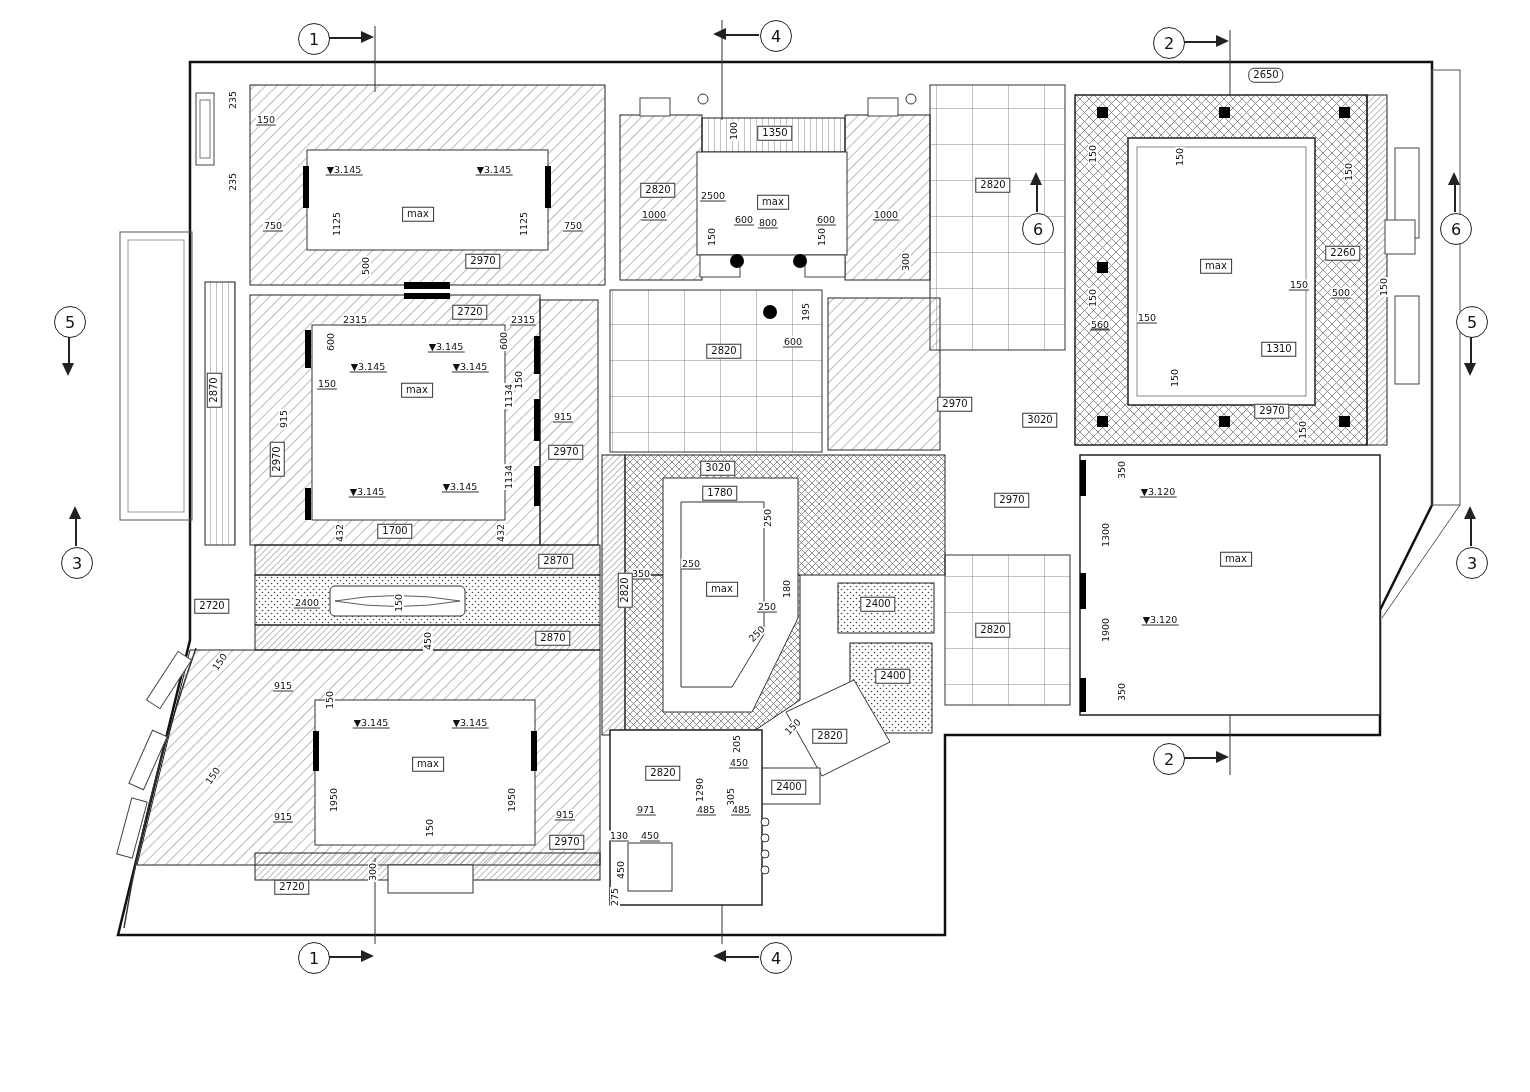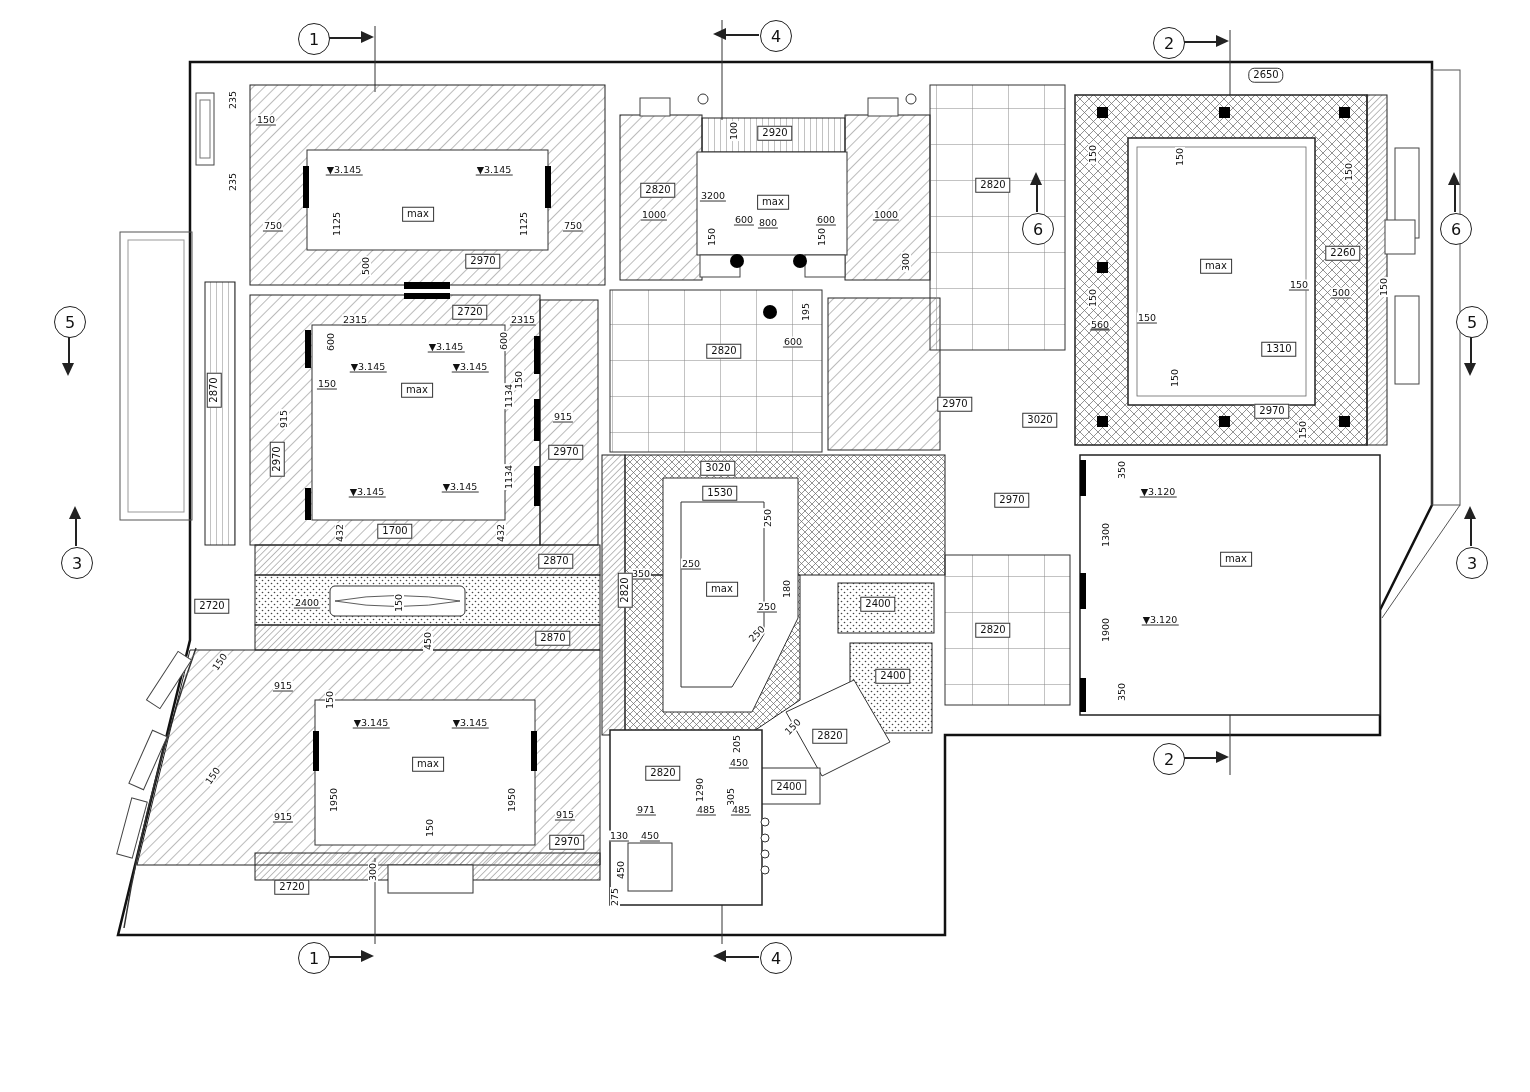--- a/index.html
+++ b/index.html
@@ -257,22 +257,22 @@
     <div class="lbl" style="left: 334px; top: 800px; transform: translate(-50%, -50%) rotate(-90deg);">1950</div>
     <div class="lbl" style="left: 512px; top: 800px; transform: translate(-50%, -50%) rotate(-90deg);">1950</div>
     <div class="lbl ul" style="left: 283px; top: 817px; transform: translate(-50%, -50%);">915</div>
     <div class="lbl ul" style="left: 565px; top: 815px; transform: translate(-50%, -50%);">915</div>
     <div class="lbl" style="left: 430px; top: 828px; transform: translate(-50%, -50%) rotate(-90deg);">150</div>
     <div class="lbl box" style="left: 567px; top: 842px; transform: translate(-50%, -50%);">2970</div>
     <div class="lbl" style="left: 373px; top: 872px; transform: translate(-50%, -50%) rotate(-90deg);">300</div>
     <div class="lbl box" style="left: 292px; top: 887px; transform: translate(-50%, -50%);">2720</div>
     <div class="lbl box" style="left: 658px; top: 190px; transform: translate(-50%, -50%);">2820</div>
     <div class="lbl" style="left: 734px; top: 131px; transform: translate(-50%, -50%) rotate(-90deg);">100</div>
-    <div class="lbl box" style="left: 775px; top: 133px; transform: translate(-50%, -50%);">2920</div>
-    <div class="lbl ul" style="left: 713px; top: 196px; transform: translate(-50%, -50%);">3200</div>
+    <div class="lbl box" style="left: 775px; top: 133px; transform: translate(-50%, -50%);">1350</div>
+    <div class="lbl ul" style="left: 713px; top: 196px; transform: translate(-50%, -50%);">2500</div>
     <div class="lbl box" style="left: 773px; top: 202px; transform: translate(-50%, -50%);">max</div>
     <div class="lbl ul" style="left: 654px; top: 215px; transform: translate(-50%, -50%);">1000</div>
     <div class="lbl ul" style="left: 768px; top: 223px; transform: translate(-50%, -50%);">800</div>
     <div class="lbl ul" style="left: 886px; top: 215px; transform: translate(-50%, -50%);">1000</div>
     <div class="lbl" style="left: 712px; top: 237px; transform: translate(-50%, -50%) rotate(-90deg);">150</div>
     <div class="lbl ul" style="left: 744px; top: 220px; transform: translate(-50%, -50%);">600</div>
     <div class="lbl ul" style="left: 826px; top: 220px; transform: translate(-50%, -50%);">600</div>
     <div class="lbl" style="left: 822px; top: 237px; transform: translate(-50%, -50%) rotate(-90deg);">150</div>
     <div class="lbl" style="left: 906px; top: 262px; transform: translate(-50%, -50%) rotate(-90deg);">300</div>
     <div class="lbl box" style="left: 724px; top: 351px; transform: translate(-50%, -50%);">2820</div>
@@ -299,21 +299,21 @@
     <div class="lbl" style="left: 1303px; top: 430px; transform: translate(-50%, -50%) rotate(-90deg);">150</div>
     <div class="lbl" style="left: 1122px; top: 470px; transform: translate(-50%, -50%) rotate(-90deg);">350</div>
     <div class="lbl ul" style="left: 1158px; top: 492px; transform: translate(-50%, -50%);">▼3.120</div>
     <div class="lbl box" style="left: 1012px; top: 500px; transform: translate(-50%, -50%);">2970</div>
     <div class="lbl" style="left: 1106px; top: 535px; transform: translate(-50%, -50%) rotate(-90deg);">1300</div>
     <div class="lbl box" style="left: 1236px; top: 559px; transform: translate(-50%, -50%);">max</div>
     <div class="lbl" style="left: 1106px; top: 630px; transform: translate(-50%, -50%) rotate(-90deg);">1900</div>
     <div class="lbl ul" style="left: 1160px; top: 620px; transform: translate(-50%, -50%);">▼3.120</div>
     <div class="lbl" style="left: 1122px; top: 692px; transform: translate(-50%, -50%) rotate(-90deg);">350</div>
     <div class="lbl box" style="left: 718px; top: 468px; transform: translate(-50%, -50%);">3020</div>
-    <div class="lbl box" style="left: 720px; top: 493px; transform: translate(-50%, -50%);">1530</div>
+    <div class="lbl box" style="left: 720px; top: 493px; transform: translate(-50%, -50%);">1780</div>
     <div class="lbl" style="left: 768px; top: 518px; transform: translate(-50%, -50%) rotate(-90deg);">250</div>
     <div class="lbl ul" style="left: 641px; top: 574px; transform: translate(-50%, -50%);">350</div>
     <div class="lbl ul" style="left: 691px; top: 564px; transform: translate(-50%, -50%);">250</div>
     <div class="lbl box" style="left: 722px; top: 589px; transform: translate(-50%, -50%);">max</div>
     <div class="lbl ul" style="left: 767px; top: 607px; transform: translate(-50%, -50%);">250</div>
     <div class="lbl" style="left: 757px; top: 634px; transform: translate(-50%, -50%) rotate(-45deg);">250</div>
     <div class="lbl box" style="left: 625px; top: 590px; transform: translate(-50%, -50%) rotate(-90deg);">2820</div>
     <div class="lbl" style="left: 787px; top: 589px; transform: translate(-50%, -50%) rotate(-90deg);">180</div>
     <div class="lbl box" style="left: 878px; top: 604px; transform: translate(-50%, -50%);">2400</div>
     <div class="lbl box" style="left: 893px; top: 676px; transform: translate(-50%, -50%);">2400</div>

